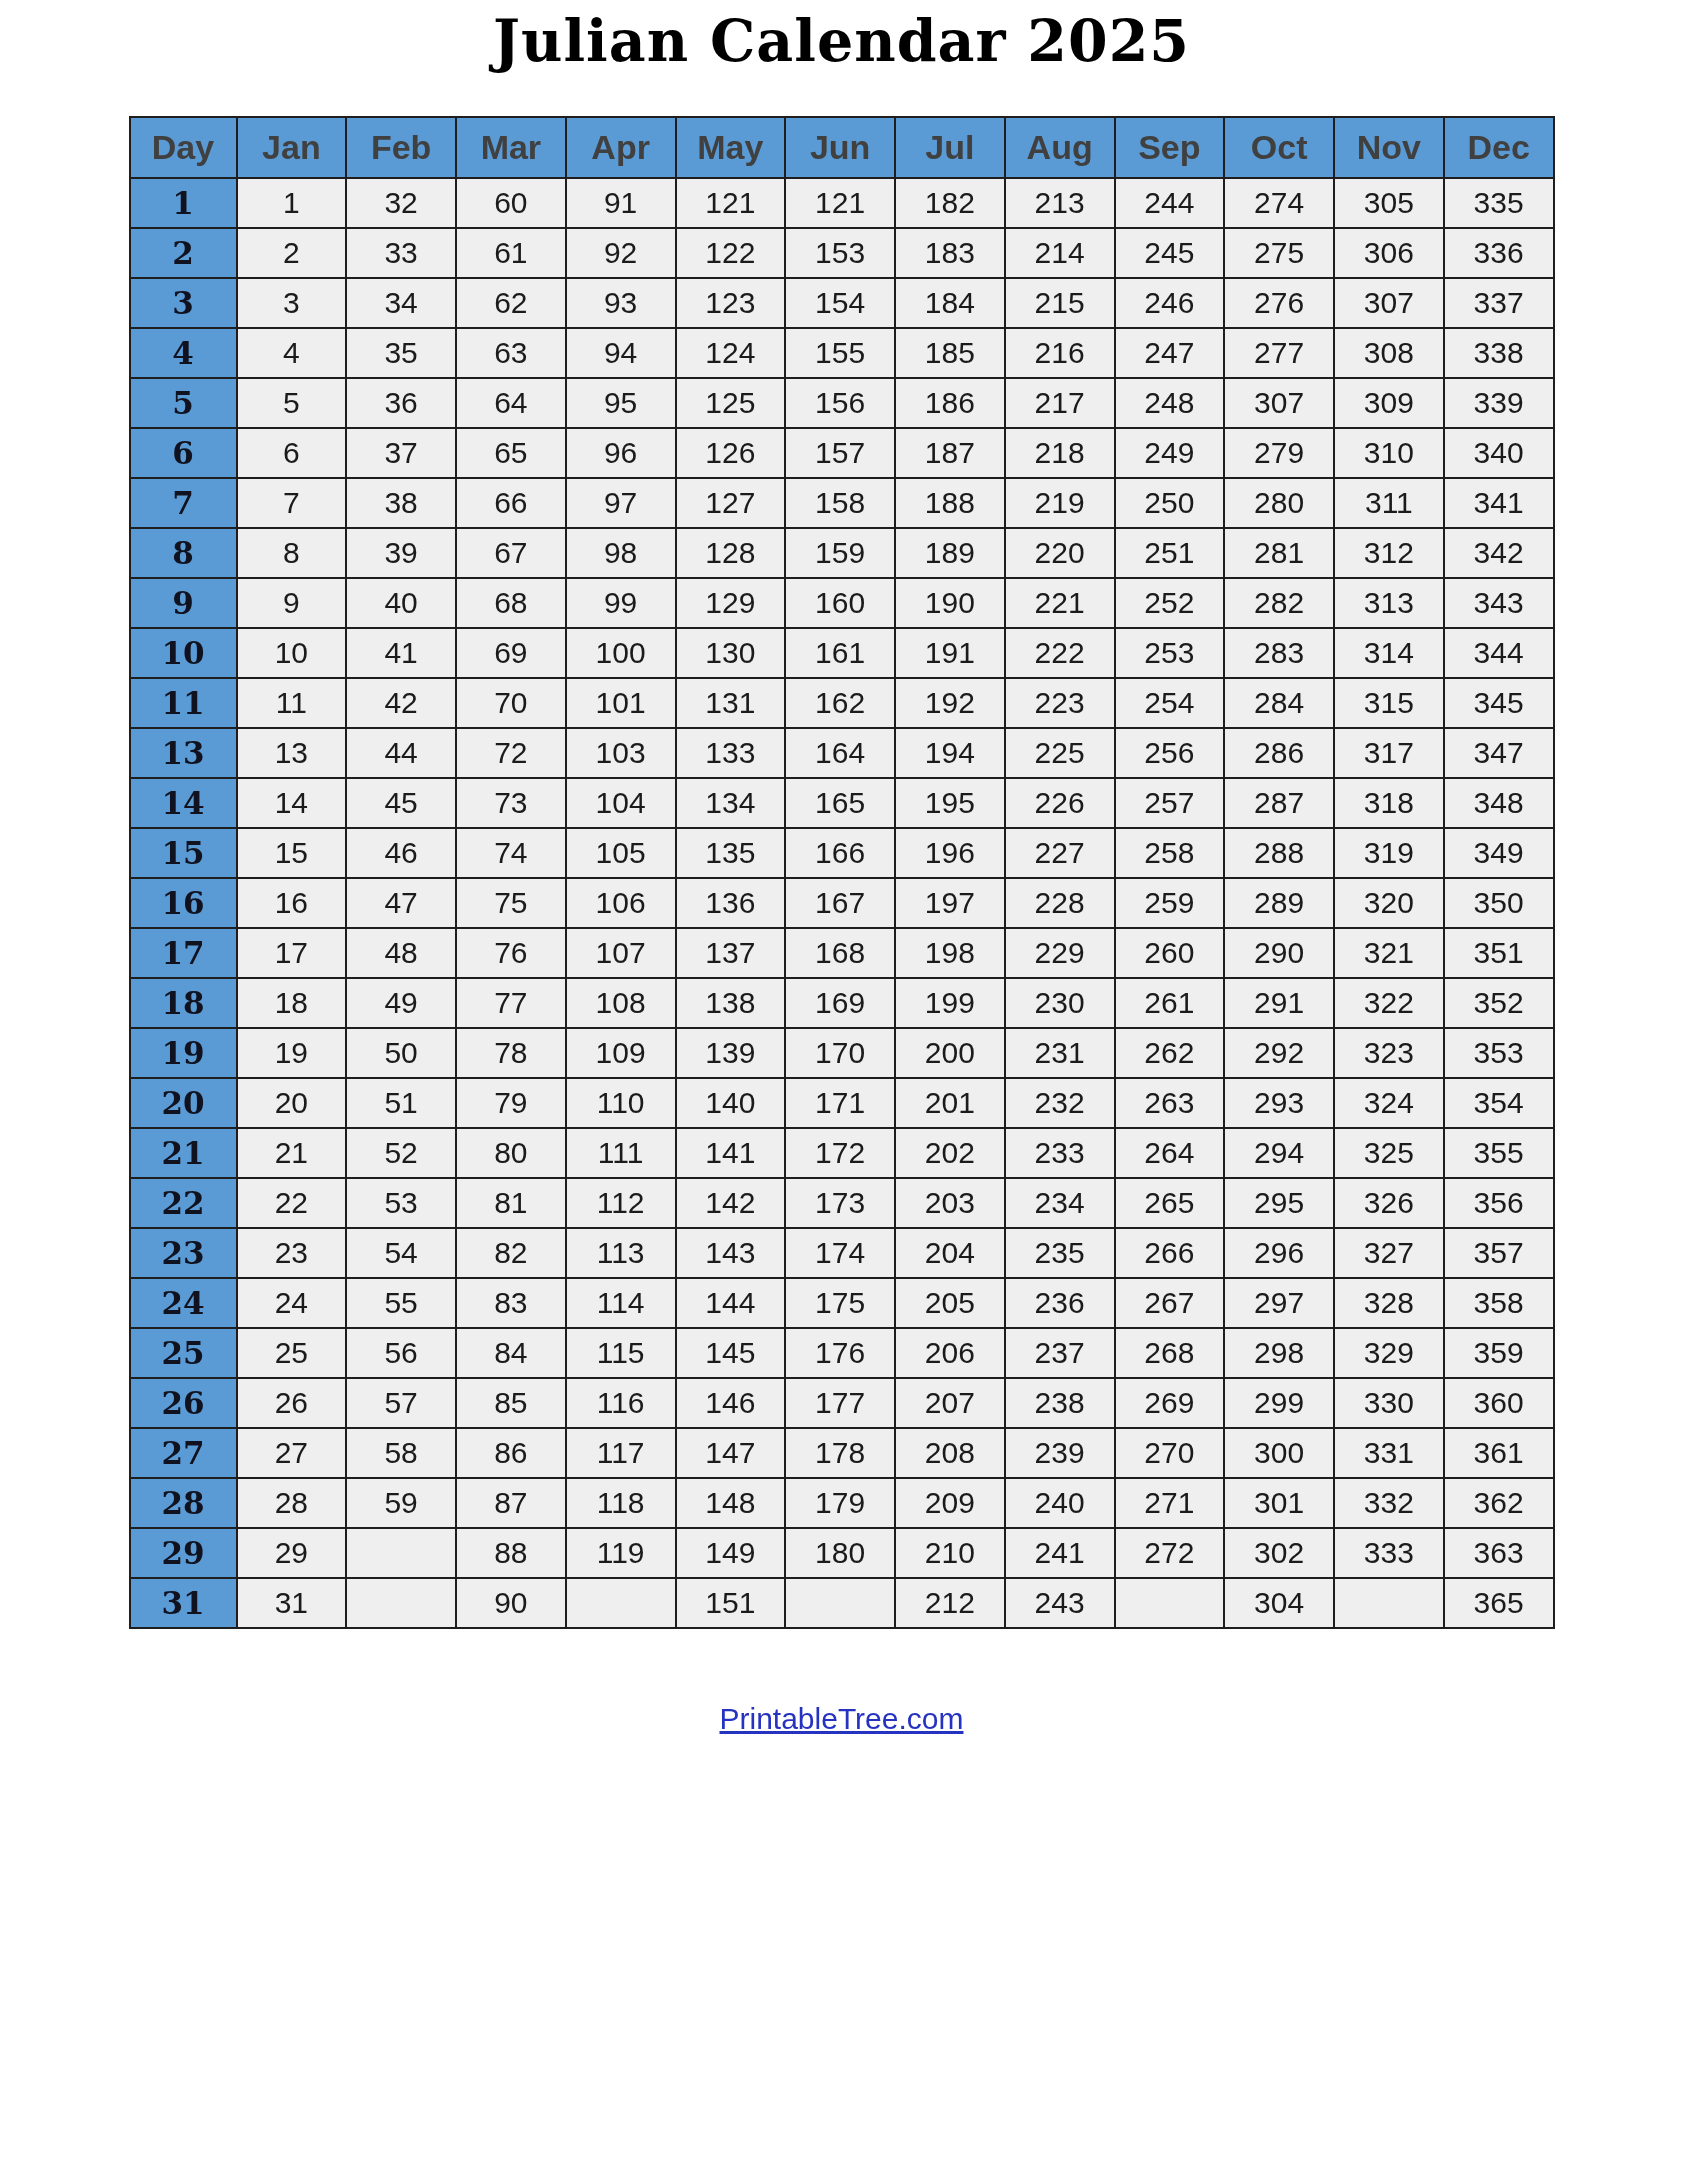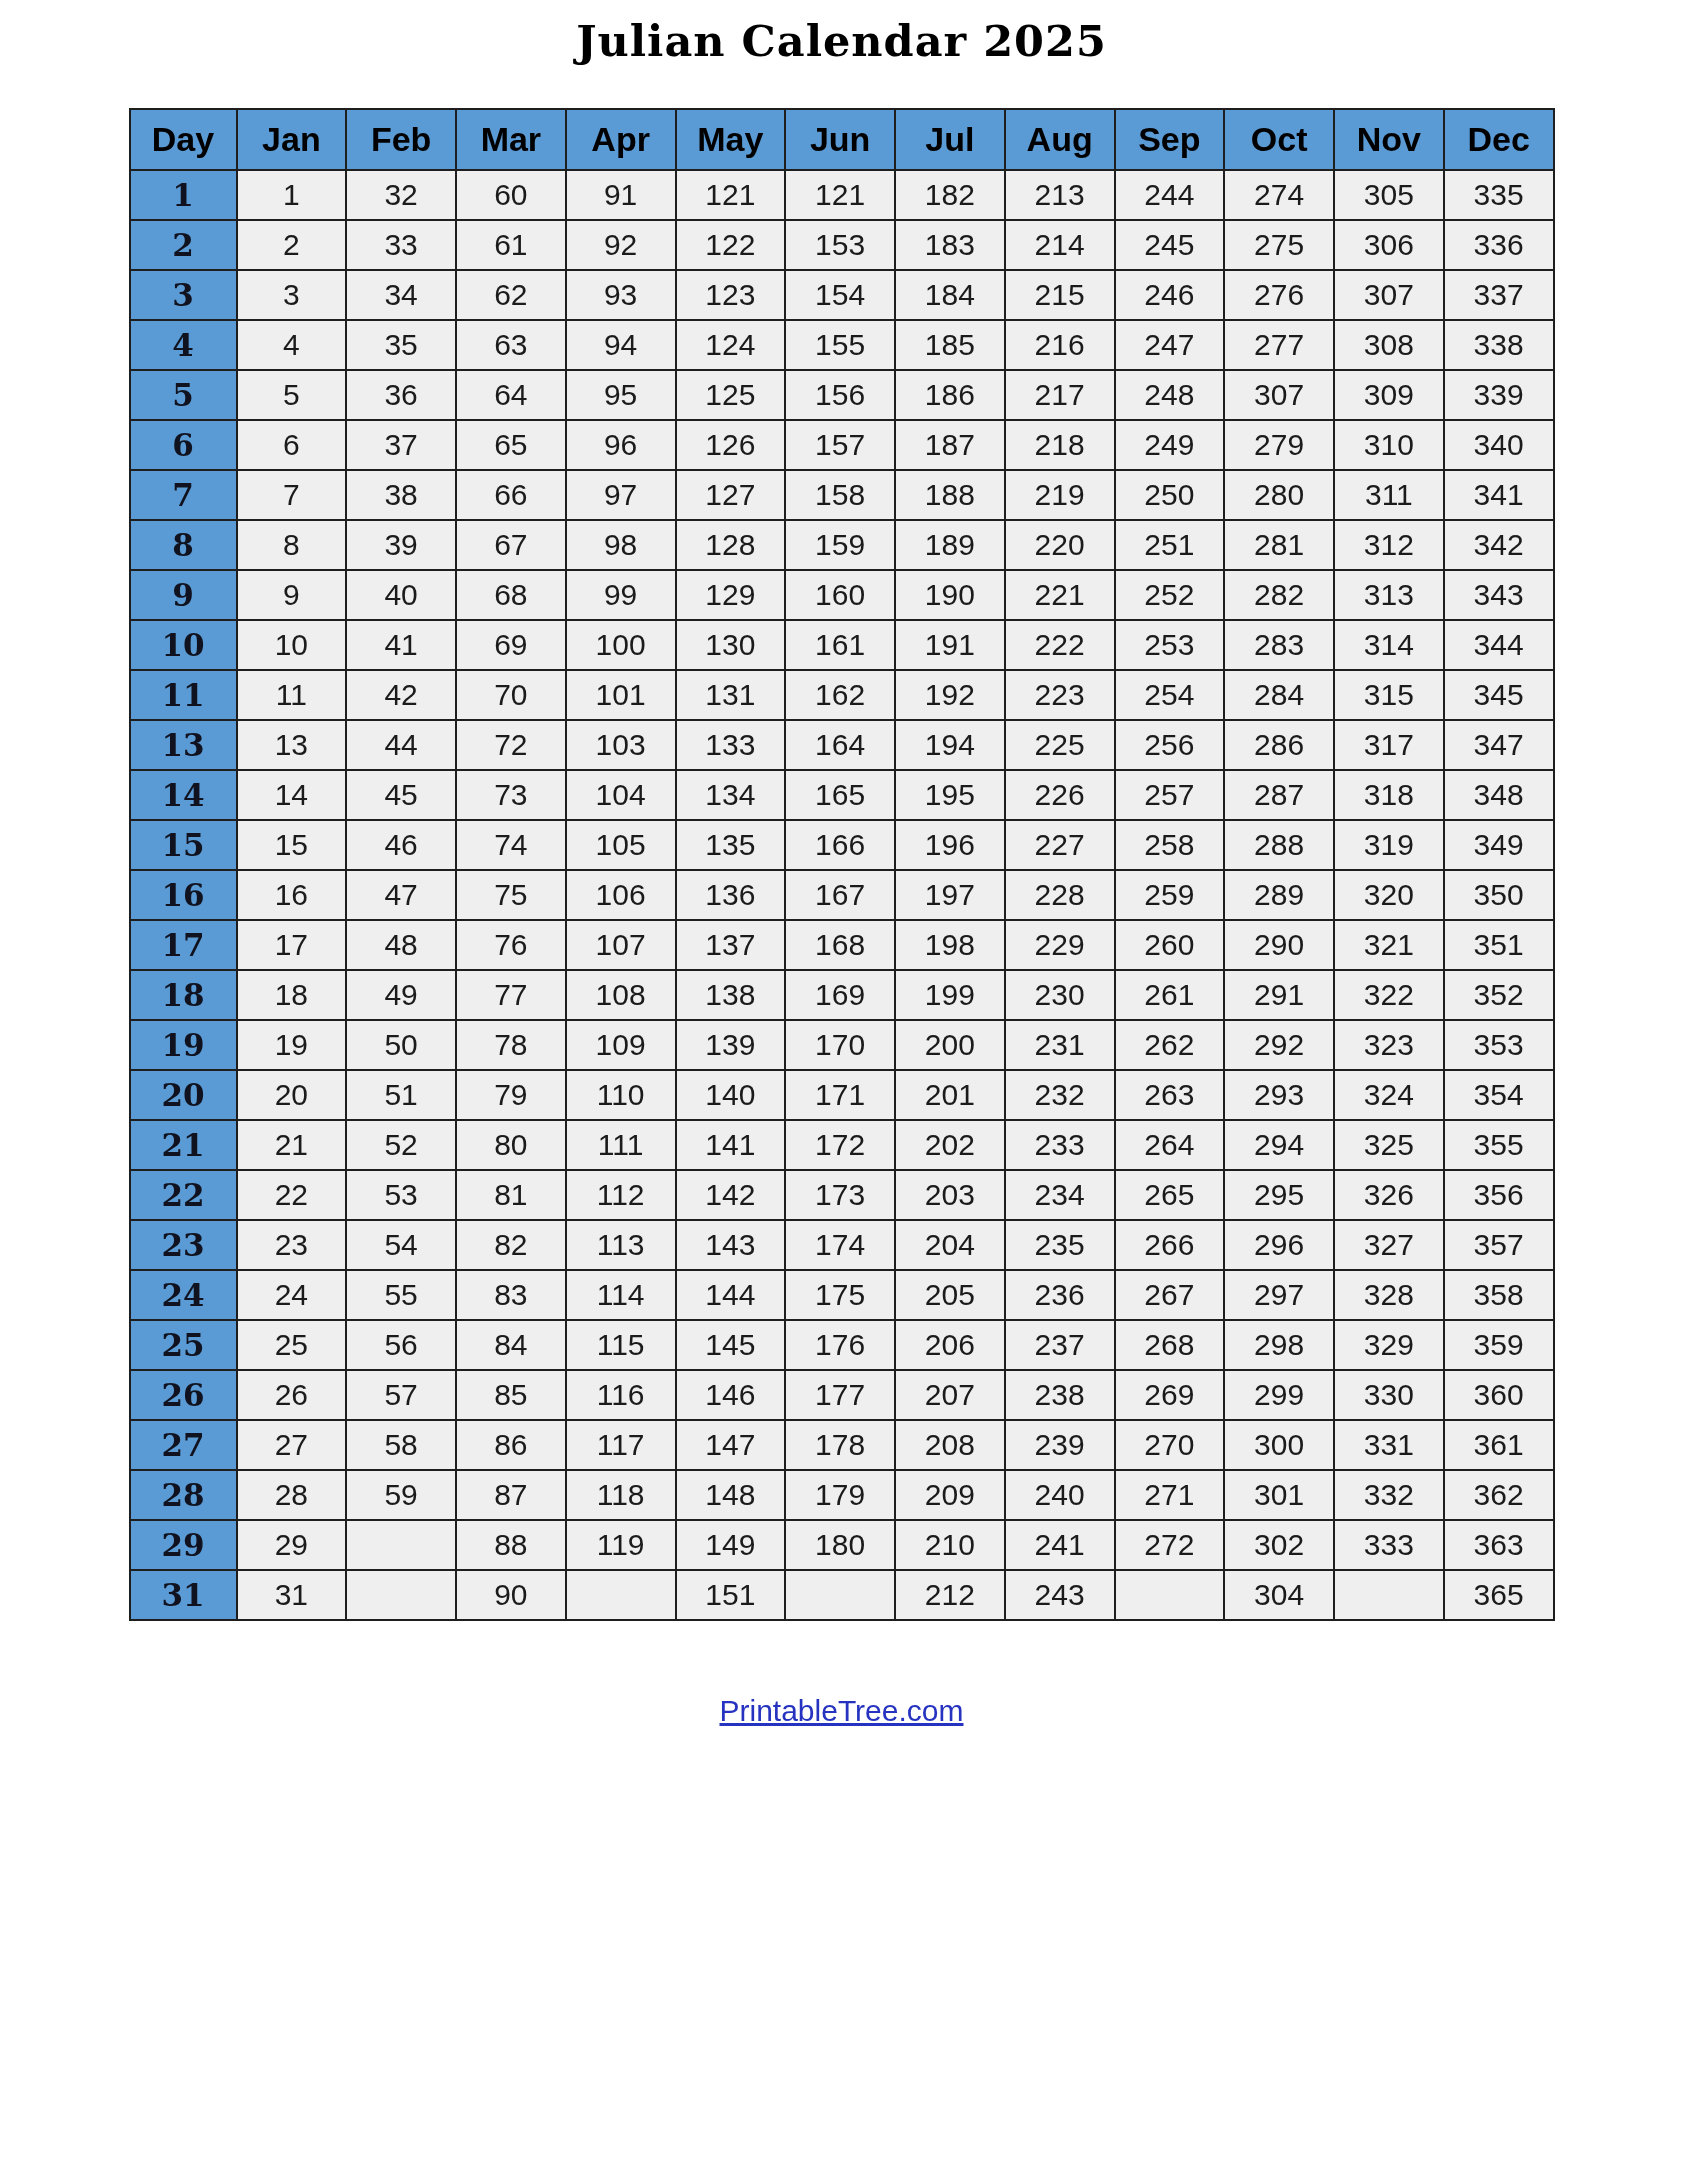--- a/index.html
+++ b/index.html
@@ -9,25 +9,25 @@
     --link-blue:#2633C0;
   }
   html,body{margin:0;padding:0;background:#ffffff;}
   body{
     width:1683px;
     height:2178px;
     font-family:"Liberation Sans", sans-serif;
     -webkit-font-smoothing:antialiased;
   }
   .page-title{
-    margin:16px;
+    margin:7px;
     text-align:center;
     font-family:"DejaVu Serif", serif;
     font-weight:700;
-    font-size:43px;
+    font-size:57px;
     letter-spacing:1px;
     color:#000000;
   }
   table.julian{
     border-collapse:collapse;
     table-layout:fixed;
     width:1426px;
     margin:42px auto 0 auto;
   }
   table.julian th, table.julian td{
@@ -36,21 +36,21 @@
     vertical-align:middle;
     padding:0;
     overflow:hidden;
   }
   table.julian thead th{
     background:var(--header-blue);
     height:59px;
     font-family:"Liberation Sans", sans-serif;
     font-weight:700;
     font-size:34px;
-    color:#000000;
+    color:#404040;
   }
   table.julian thead th:first-child{width:105px;}
   table.julian tbody tr{height:50px;}
   table.julian tbody th{
     background:var(--header-blue);
     font-family:"DejaVu Serif", serif;
     font-weight:700;
     font-size:31px;
     color:#10131f;
   }

